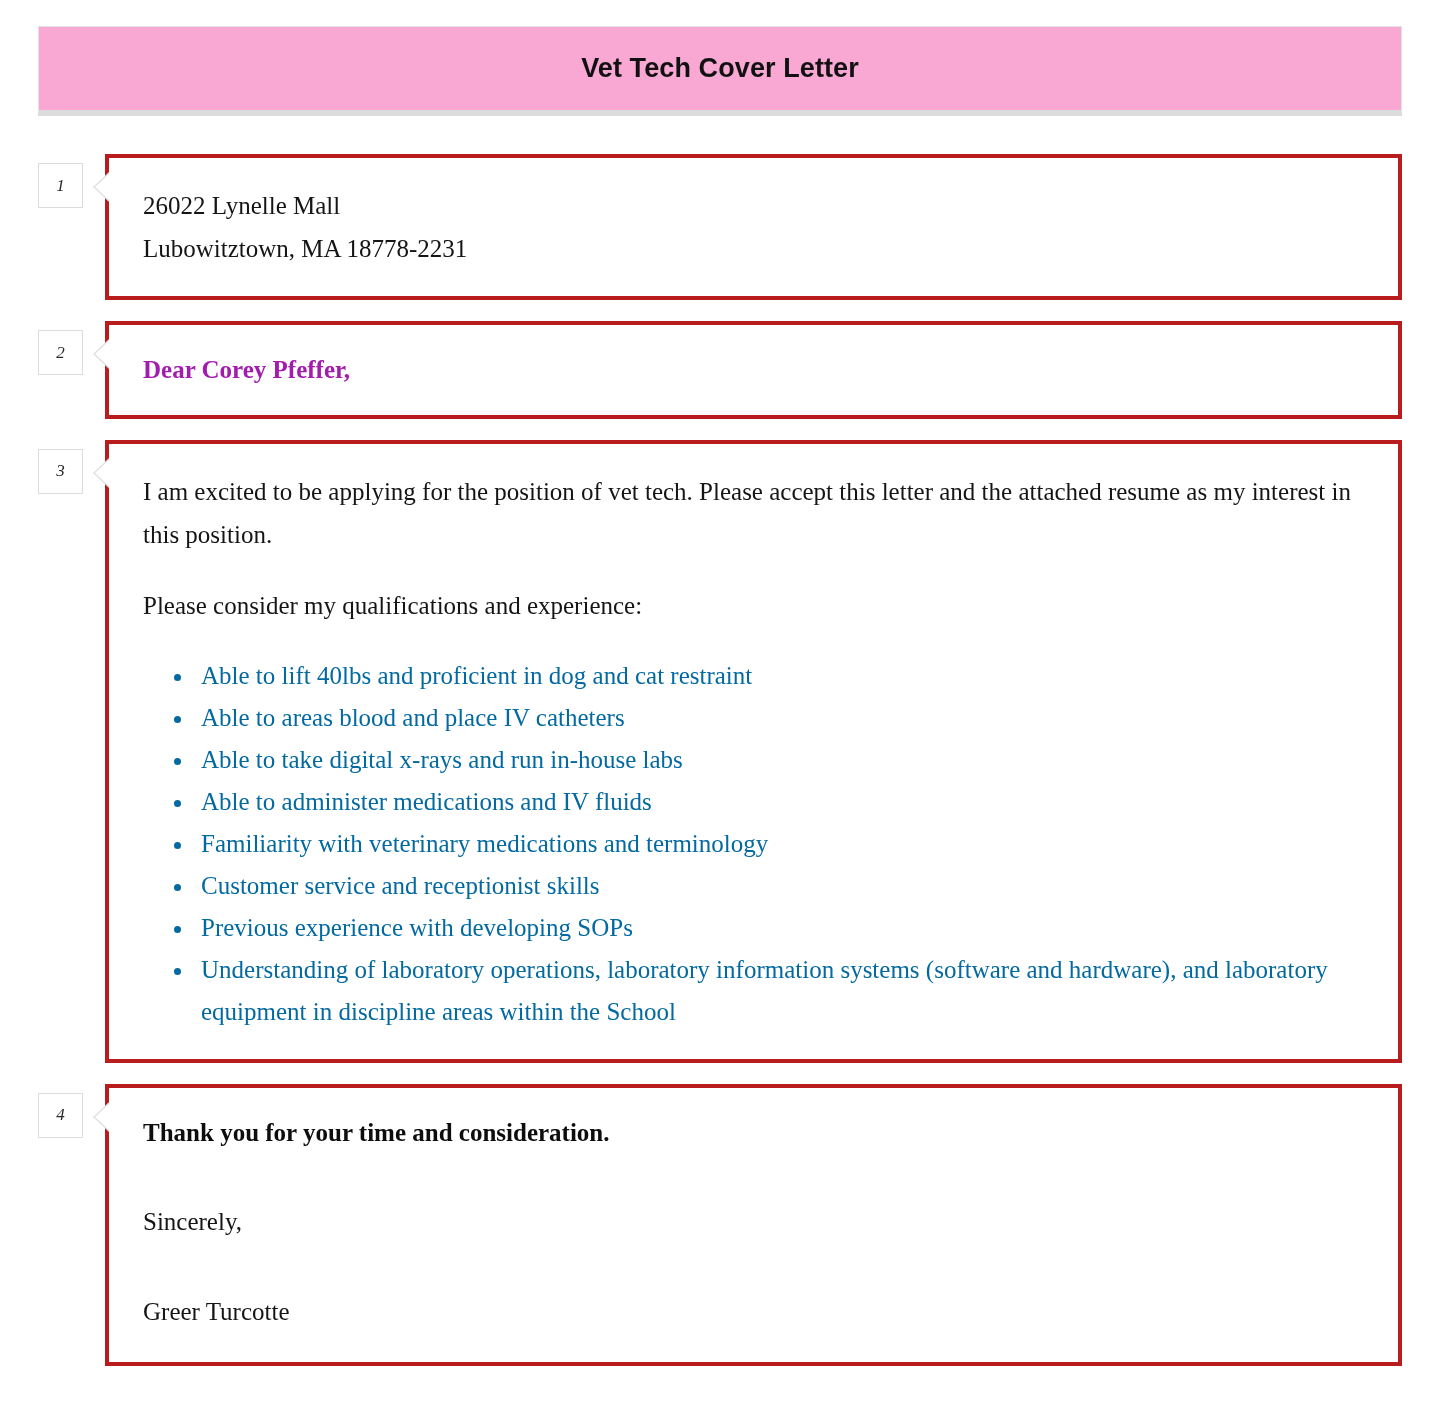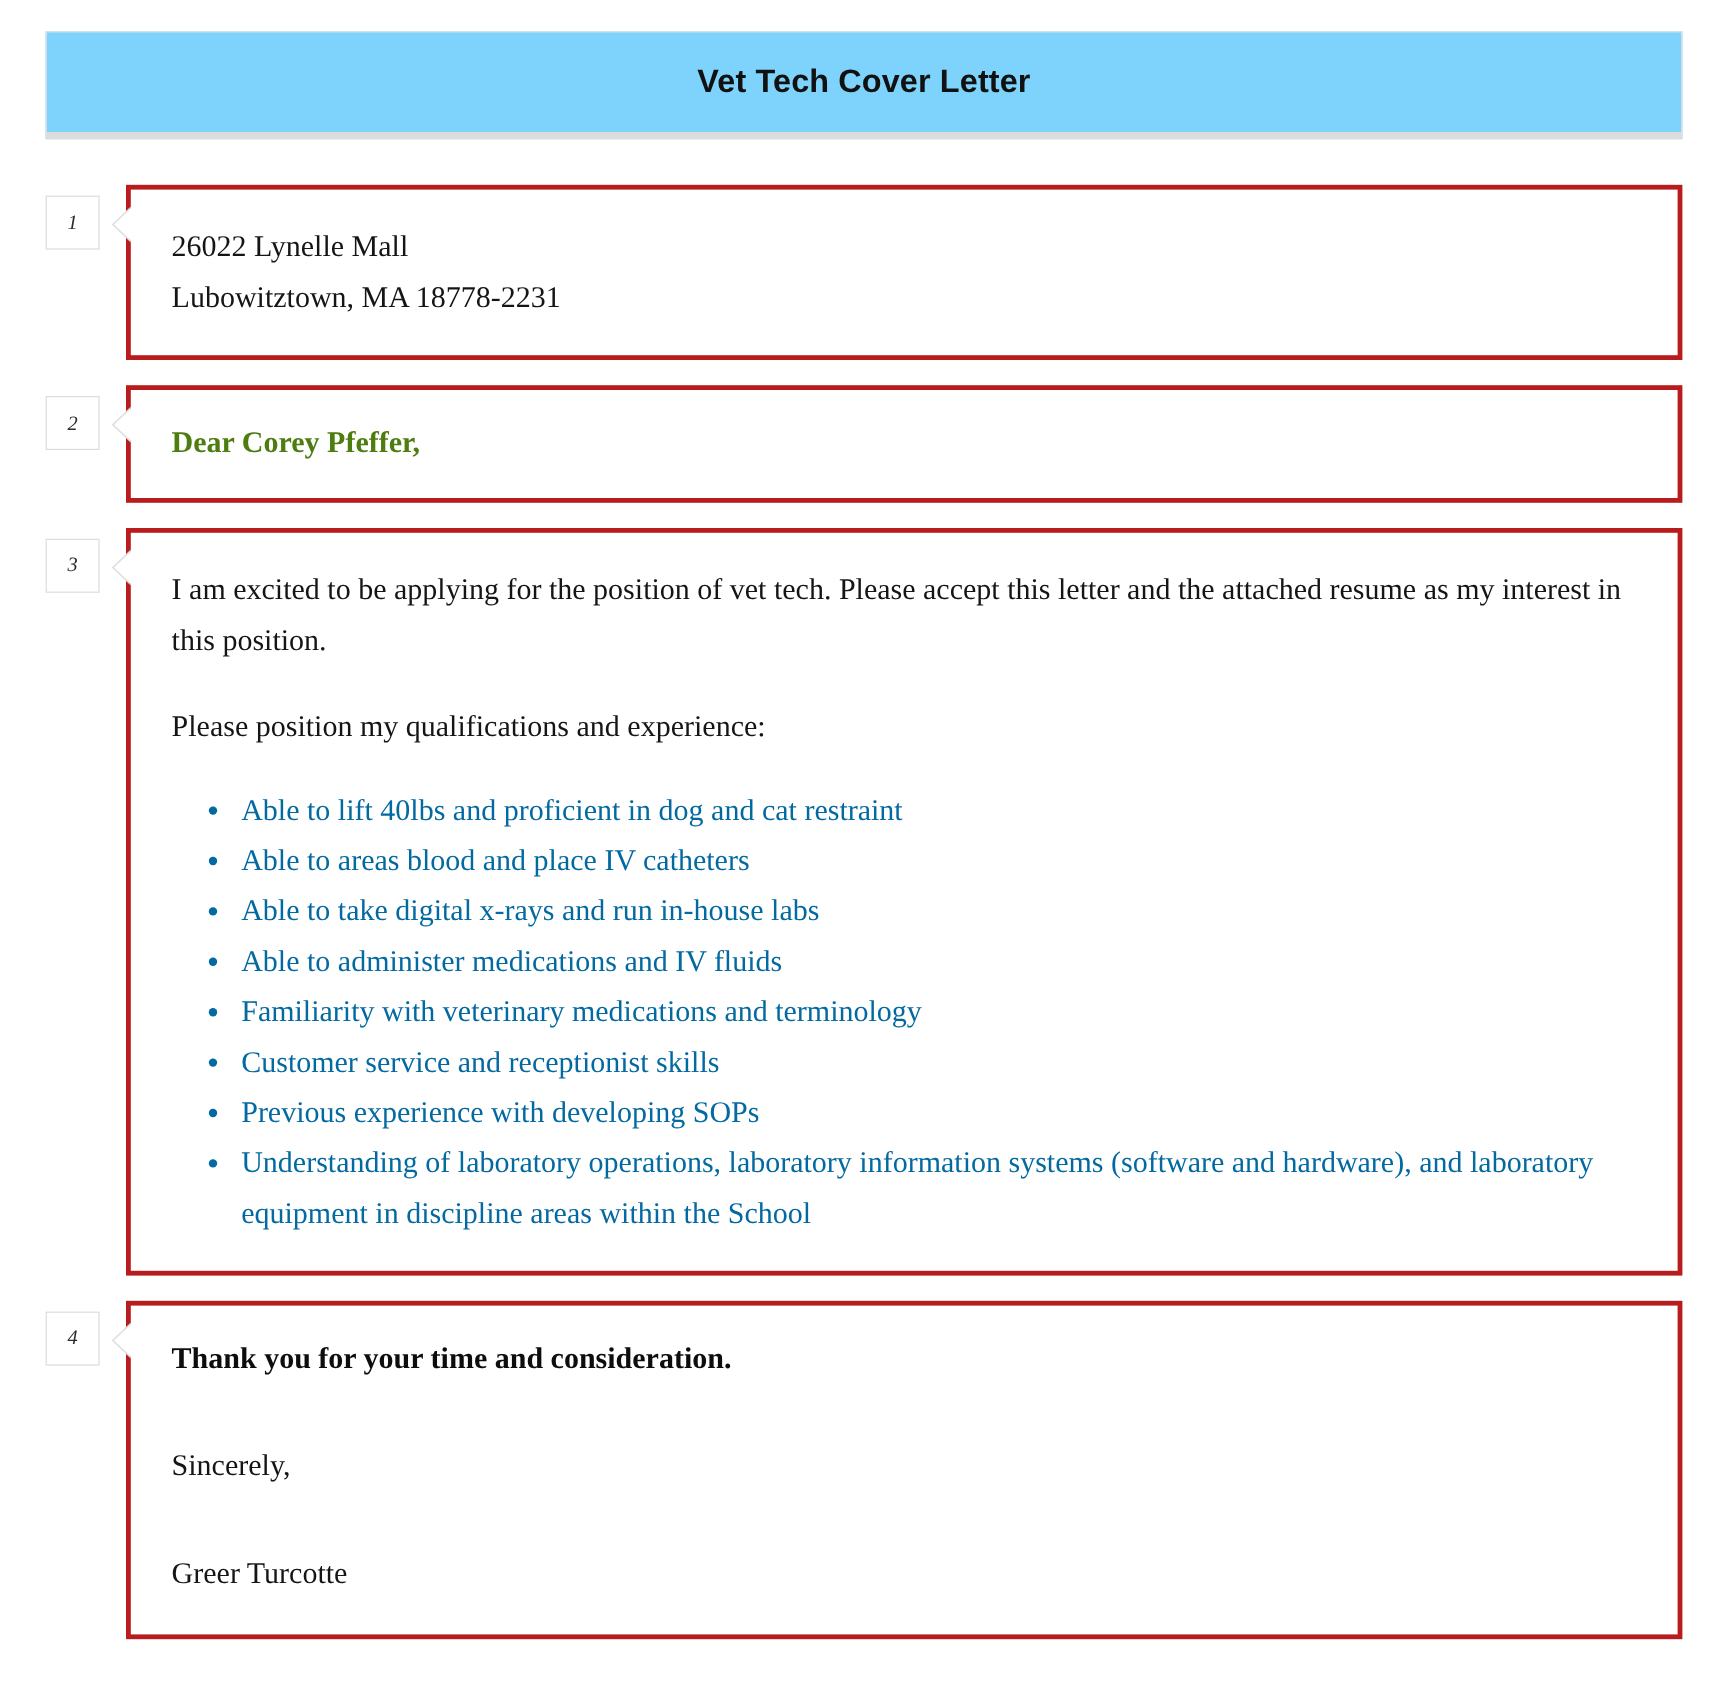--- a/index.html
+++ b/index.html
@@ -17,21 +17,21 @@
 
   .page {
     width: 1440px;
     box-sizing: border-box;
     padding: 0;
   }
 
   
   .doc-header {
     margin: 26px 38px 0 38px;
-    background: #7dd3fc;
+    background: #f9a8d4;
     border: 1px solid #e3e3e3;
     border-bottom: 6px solid #dcdcdc;
     height: 90px;
     display: flex;
     align-items: center;
     justify-content: center;
     box-sizing: border-box;
   }
   .doc-title {
     font-family: "Liberation Sans", "DejaVu Sans", sans-serif;
@@ -118,21 +118,21 @@
     line-height: 1.72;
     color: #151515;
     margin: 0 0 28px 0;
   }
   .para:last-child { margin-bottom: 0; }
 
   .bold-line {
     font-size: 25px;
     line-height: 1.5;
     font-weight: bold;
-    color: #4d7c0f;
+    color: #a21caf;
   }
 
   .bullets {
     margin: 0;
     padding-left: 52px;
     list-style-type: disc;
   }
   .bullets li {
     font-size: 25px;
     line-height: 1.68;
@@ -187,21 +187,21 @@
       </div>
     </div>
 
     <div class="section">
       <div class="num-box">
         <span>3</span>
       </div>
       <div class="gap"></div>
       <div class="panel">
         <p class="para">I am excited to be applying for the position of vet tech. Please accept this letter and the attached resume as my interest in this position.</p>
-        <p class="para">Please position my qualifications and experience:</p>
+        <p class="para">Please consider my qualifications and experience:</p>
         <ul class="bullets">
           <li>Able to lift 40lbs and proficient in dog and cat restraint</li>
           <li>Able to areas blood and place IV catheters</li>
           <li>Able to take digital x-rays and run in-house labs</li>
           <li>Able to administer medications and IV fluids</li>
           <li>Familiarity with veterinary medications and terminology</li>
           <li>Customer service and receptionist skills</li>
           <li>Previous experience with developing SOPs</li>
           <li>Understanding of laboratory operations, laboratory information systems (software and hardware), and laboratory equipment in discipline areas within the School</li>
         </ul>

